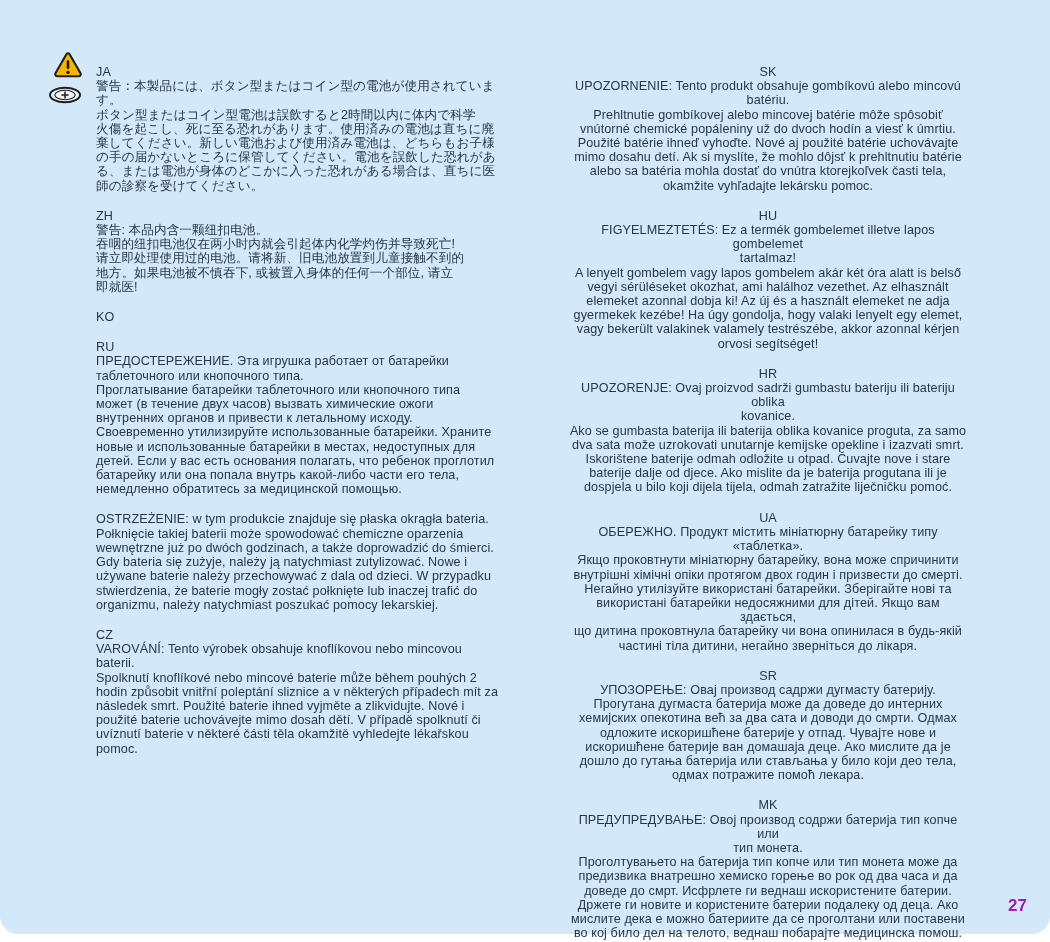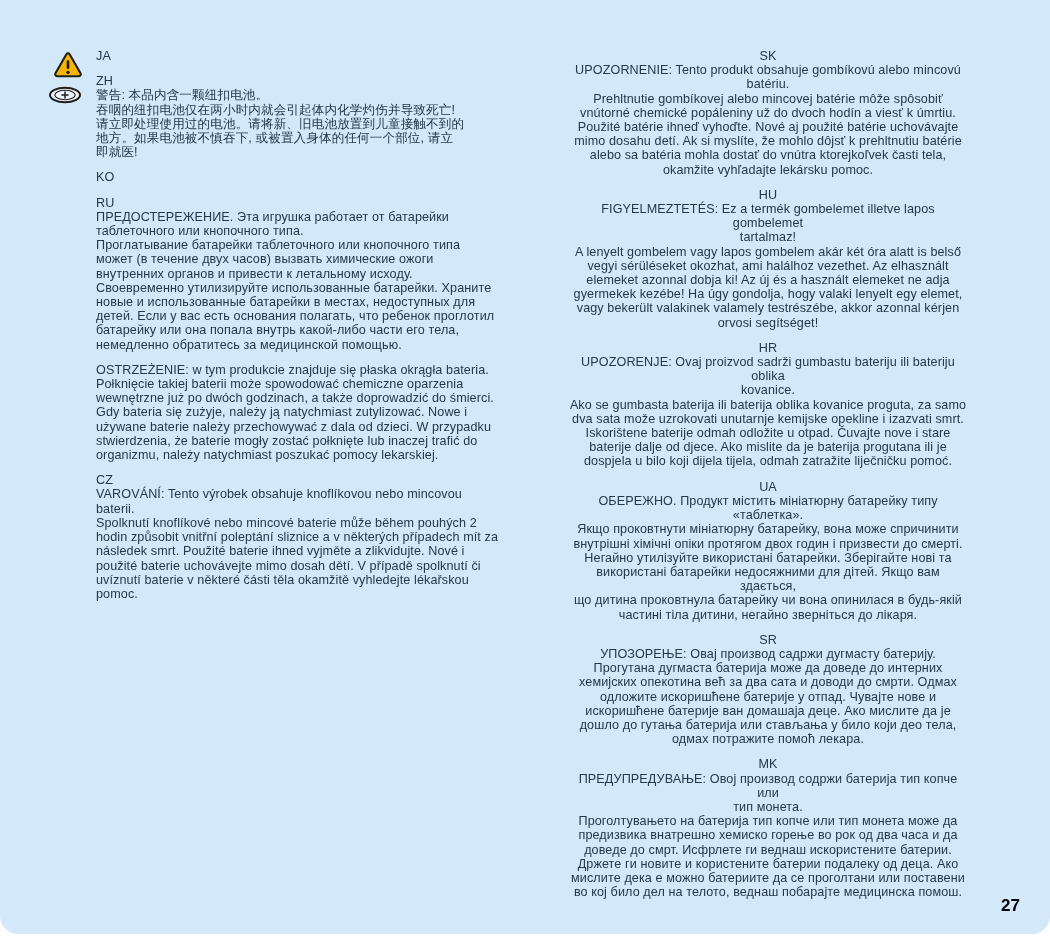--- a/index.html
+++ b/index.html
@@ -12,29 +12,29 @@
   .page-card {
     position:absolute; left:0; top:0; right:0; bottom:8px;
     background:#d3e8f8; border-radius:0 0 18px 18px;
   }
   .warn-icons { position:absolute; left:48px; top:51px; width:40px; }
   .warn-icons svg { display:block; }
   .tri-icon { margin-left:5px; margin-bottom:7px; }
   .col { position:absolute; top:49px; }
   .col-left  { left:96px;  width:410px; }
   .col-right { left:568px; width:400px;text-align:center; }
-  .lang-section { margin:0 0 11px 0; }
+  .lang-section { margin:16px 0 11px 0; }
   .lang-code, .lang-body {
     margin:0; font-size:12.6px; line-height:14.2px;
     color:#24384a; letter-spacing:0.1px;
   }
   .lang-body { white-space:pre-line; }
   .page-number {
-    position:absolute; right:30px; bottom:26px;
-    font-size:17px; font-weight:bold; color:#000000;
+    position:absolute; right:23px; bottom:26px;
+    font-size:17px; font-weight:bold; color:#a21caf;
   }
 </style>
 </head>
 <body>
 
 <div id="screen">
   <div class="page-card"></div>
 
   <div class="warn-icons">
     <svg class="tri-icon" width="30" height="28" viewBox="0 0 32 29">
@@ -46,20 +46,28 @@
       <ellipse cx="17" cy="9" rx="15" ry="7.3" fill="#edf3f8" stroke="#1e1e1c" stroke-width="2"></ellipse>
       <ellipse cx="17" cy="9" rx="10.2" ry="4.7" fill="none" stroke="#1e1e1c" stroke-width="1.1"></ellipse>
       <line x1="17" y1="5.4" x2="17" y2="12.6" stroke="#1e1e1c" stroke-width="1.5"></line>
       <line x1="13.4" y1="9" x2="20.6" y2="9" stroke="#1e1e1c" stroke-width="1.5"></line>
     </svg>
   </div>
 
   <div class="col col-left">
     <div class="lang-section">
       <p class="lang-code">JA</p>
+      <p class="lang-body">警告：本製品には、ボタン型またはコイン型の電池が使用されていま
+す。
+ボタン型またはコイン型電池は誤飲すると2時間以内に体内で科学
+火傷を起こし、死に至る恐れがあります。使用済みの電池は直ちに廃
+棄してください。新しい電池および使用済み電池は、どちらもお子様
+の手の届かないところに保管してください。電池を誤飲した恐れがあ
+る、または電池が身体のどこかに入った恐れがある場合は、直ちに医
+師の診察を受けてください。</p>
     </div>
     <div class="lang-section">
       <p class="lang-code">ZH</p>
       <p class="lang-body">警告: 本品内含一颗纽扣电池。
 吞咽的纽扣电池仅在两小时内就会引起体内化学灼伤并导致死亡!
 请立即处理使用过的电池。请将新、旧电池放置到儿童接触不到的
 地方。如果电池被不慎吞下, 或被置入身体的任何一个部位, 请立
 即就医!</p>
     </div>
     <div class="lang-section">

